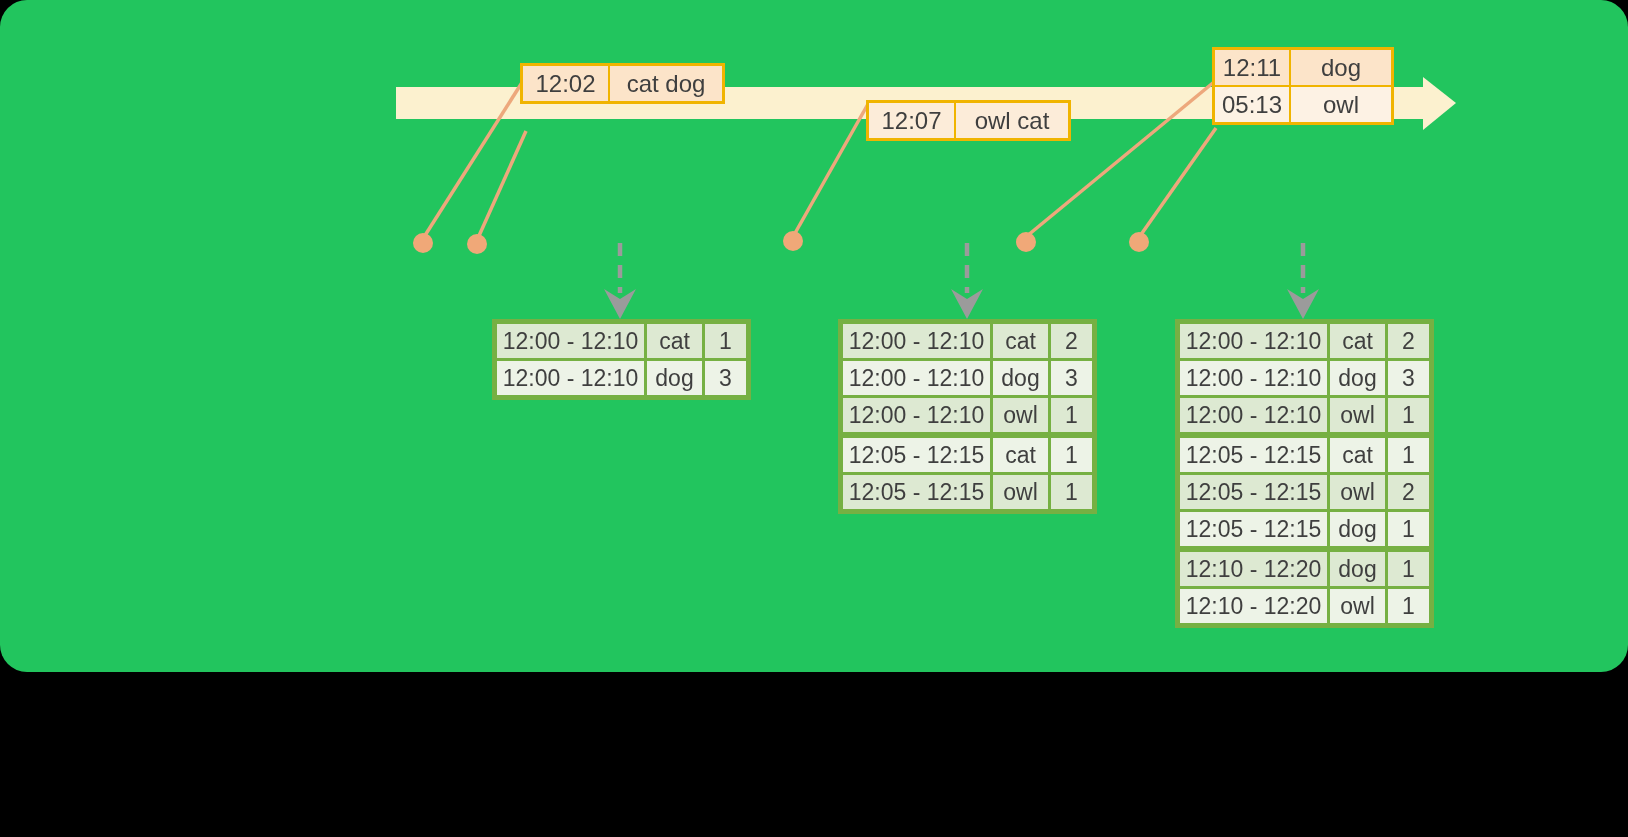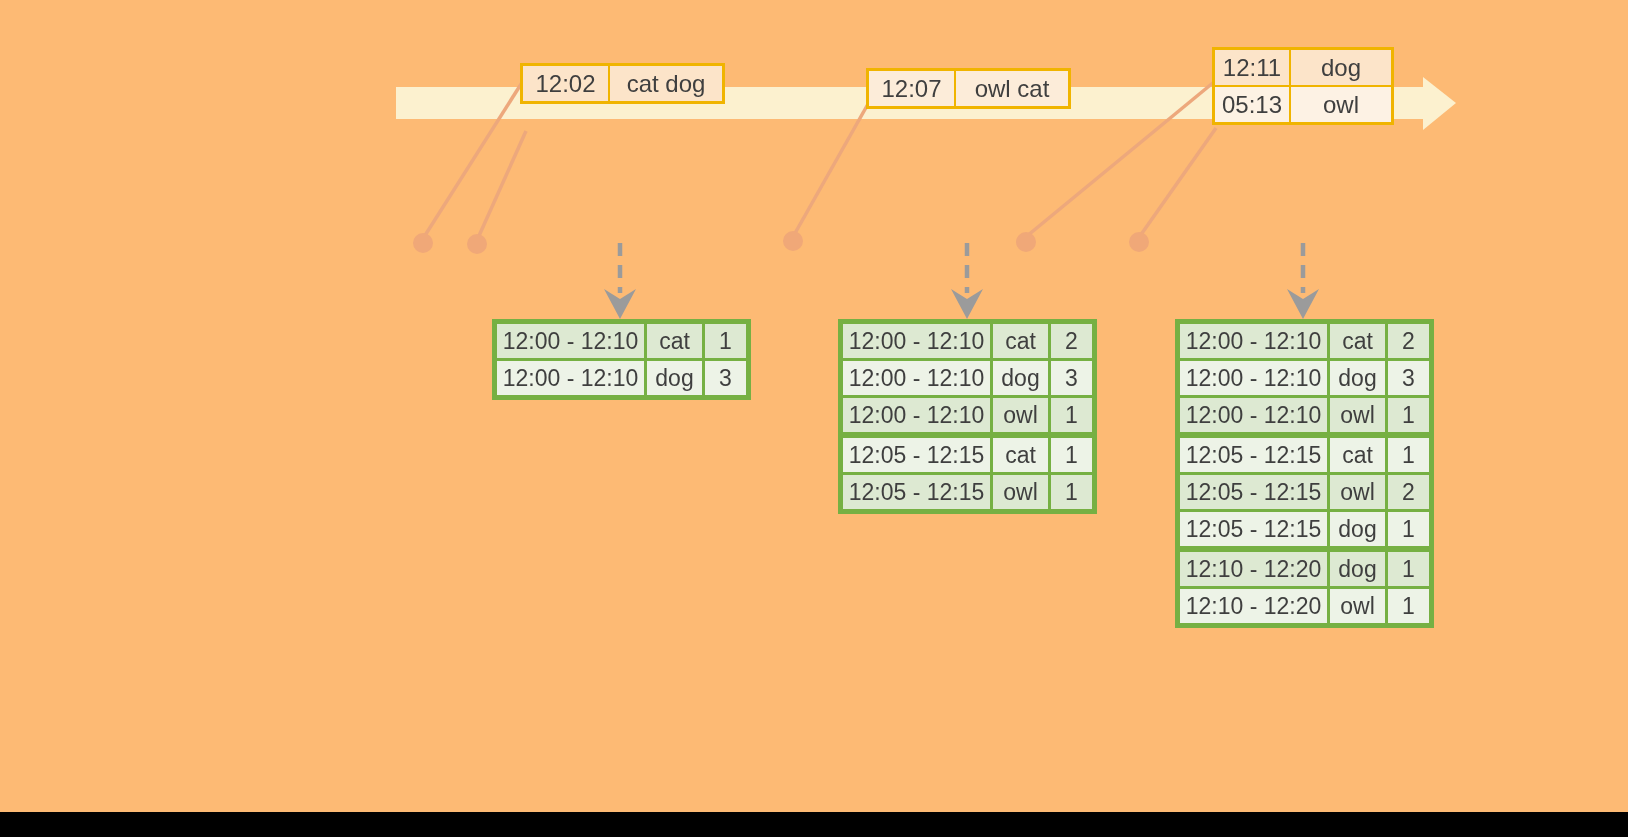--- a/index.html
+++ b/index.html
@@ -1,18 +1,18 @@
 <!DOCTYPE html>
 <html style="--timeline-band: #fcf1cf; --event-border: #f0b400; --event-fill-dark: #fce4c9; --event-fill-light: #fdf2e4; --event-fill-single: #fcecd9; --connector: #eda87c; --dot: #f0a878; --table-border: #76b043; --cell-dark: #dde9d2; --cell-light: #edf3e7; --arrow-gray: #9b9b9b; --text: #3f3f3f;"><head>
 <meta charset="utf-8">
 <style>
   html,body{margin:0;padding:0;background:#000;}
   .canvas{
-    position:relative;width:1628px;height:812px;background:#fdba74;overflow:hidden;
-    font-family:"Liberation Sans", sans-serif;color:var(--text,#3f3f3f);
+    position:relative;width:1628px;height:672px;background:#22c55e;overflow:hidden;
+    font-family:"Liberation Sans", sans-serif;color:var(--text,#3f3f3f);border-radius:27px;
   }
   .overlay{position:absolute;left:0;top:0;}
 
   
   .band{fill:var(--timeline-band);}
   .conn{stroke:var(--connector);stroke-width:3.5;}
   .dot{fill:var(--dot);}
   .trigger-line{stroke:var(--arrow-gray);stroke-width:4.5;stroke-dasharray:13 9;fill:none;}
   .trigger-head{fill:var(--arrow-gray);}
 
@@ -79,21 +79,21 @@
     <line class="trigger-line" x1="1303" y1="243" x2="1303" y2="293"></line>
     <polygon class="trigger-head" points="1287,289 1303,299 1319,289 1303,319"></polygon>
   </svg>
 
   <div class="event-box" style="left:520px;top:63px;--cols:85px 112px">
       <div class="event-row">
         <div class="ecell dark">12:02</div>
         <div class="ecell dark">cat dog</div>
       </div>
     </div>
-  <div class="event-box" style="left:866px;top:68px;--cols:85px 112px">
+  <div class="event-box" style="left:866px;top:100px;--cols:85px 112px">
       <div class="event-row">
         <div class="ecell single">12:07</div>
         <div class="ecell single">owl cat</div>
       </div>
     </div>
   <div class="event-box" style="left:1212px;top:47px;--cols:74px 100px">
       <div class="event-row">
         <div class="ecell dark">12:11</div>
         <div class="ecell dark">dog</div>
       </div>

